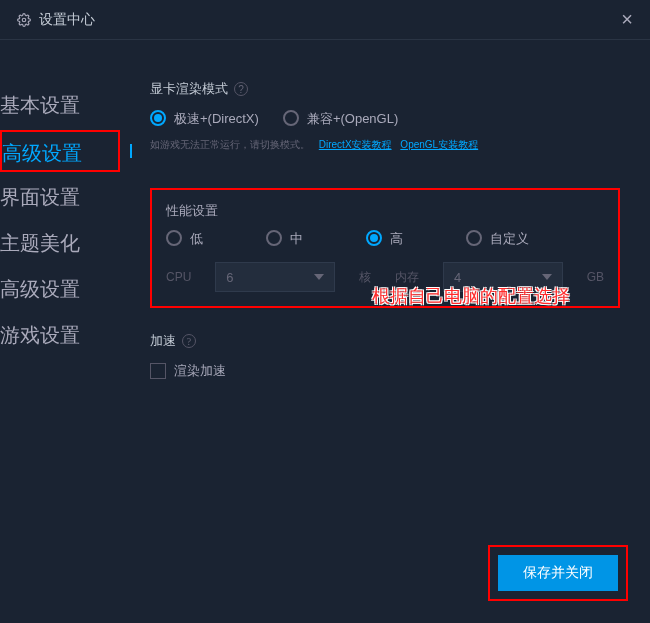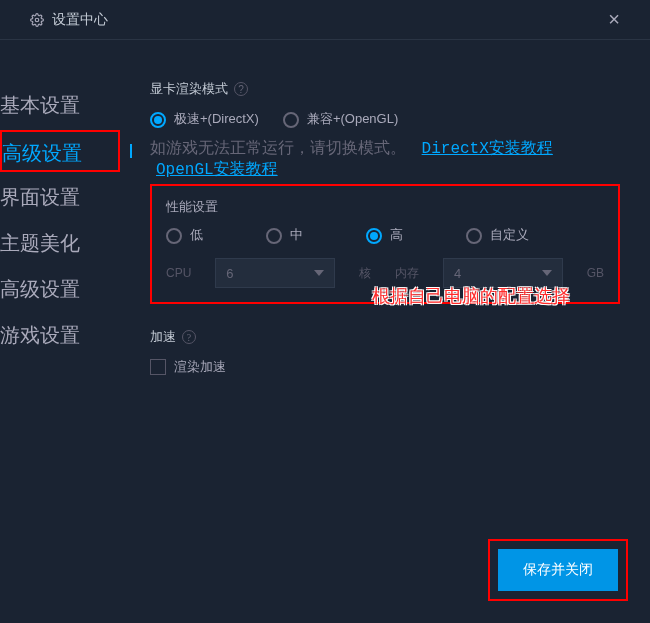--- a/index.html
+++ b/index.html
@@ -9,21 +9,21 @@
       background: #1a2332;
       font-family: "Microsoft YaHei", Arial, sans-serif;
       color: #aab;
       font-size: 13px;
       overflow: hidden;
     }
     .titlebar {
       height: 40px;
       display: flex;
       align-items: center;
-      padding: 0 30px;
+      padding: 0 17px;
       border-bottom: 1px solid #2a3444;
       justify-content: space-between;
     }
     .titlebar .gear {
       width: 14px; height: 14px;
       margin-right: 8px;
       color: #aab;
     }
     .titlebar .title { font-size: 14px; color: #c5ccd6; }
     .titlebar .spacer { flex: 1; }
@@ -77,44 +77,43 @@
       color: #667;
     }
     .radio-row {
       display: flex;
       gap: 24px;
       align-items: center;
       margin-bottom: 10px;
     }
     .radio {
       display: flex;
-      align-items: flex-end;
+      align-items: flex-start;
       gap: 8px;
       cursor: pointer;
     }
     .radio .circle {
       width: 16px; height: 16px;
       border: 2px solid #667;
       border-radius: 50%;
       display: flex;
       align-items: center;
       justify-content: center;
     }
     .radio.selected .circle { border-color: #00a8ff; }
     .radio.selected .circle::after {
       content: "";
       width: 8px; height: 8px;
       background: #00a8ff;
       border-radius: 50%;
     }
     .hint-text {
       color: #667;
-      font-size: 16px;
-      margin-bottom: 4px;
-      font-family: Liberation Mono, monospace;
+      font-size: 10px;
+      margin-bottom: 36px;
     }
     .hint-text a { color: #00a8ff; text-decoration: underline; margin-left: 6px; cursor: pointer; }
     .perf-box {
       border: 2px solid #ff0000;
       padding: 12px 14px 14px 14px;
       margin-bottom: 10px;
     }
     .perf-radio-row {
       display: flex;
       margin: 10px 0 14px 0;
@@ -167,21 +166,21 @@
     }
     .save-wrap {
       position: absolute;
       right: 22px;
       bottom: 22px;
       padding: 8px;
       border: 2px solid #ff0000;
     }
     .save-wrap .inner {
       width: 120px;
-      height: 42px;
+      height: 36px;
       background: #0095e6;
       color: #fff;
       display: flex;
       align-items: center;
       justify-content: center;
       font-size: 14px;
       cursor: pointer;
     }
   </style>
 </head>

